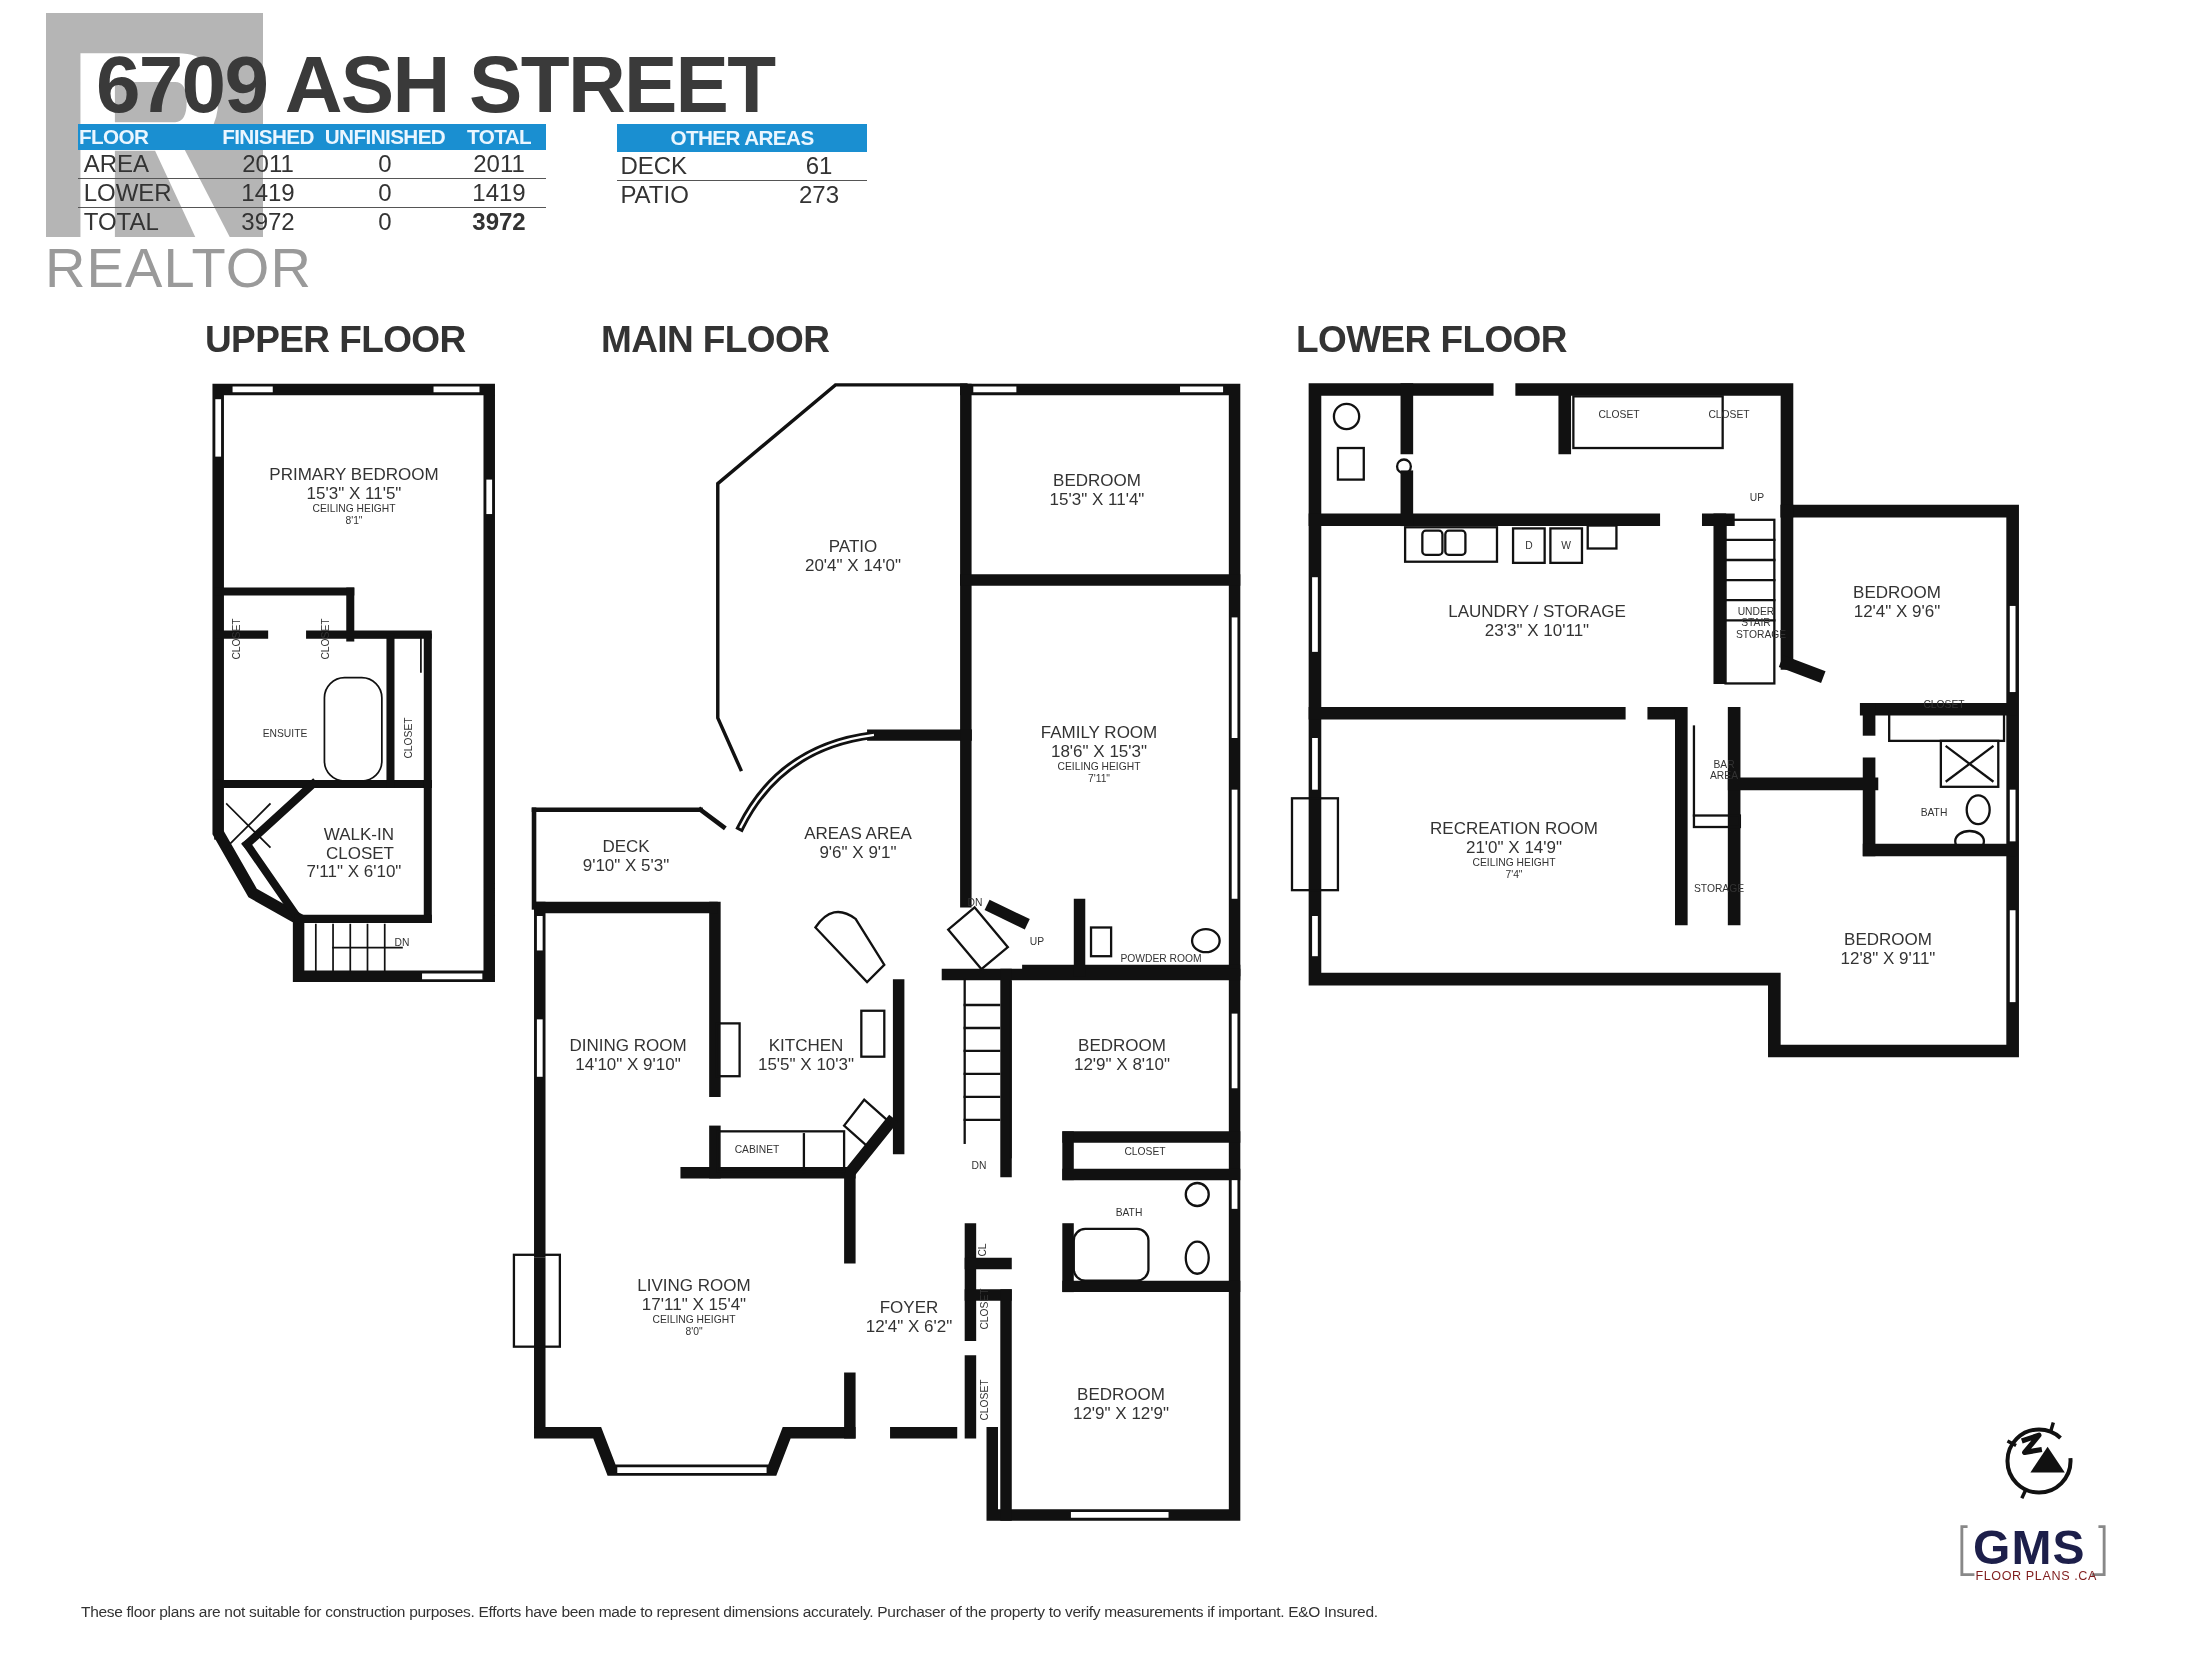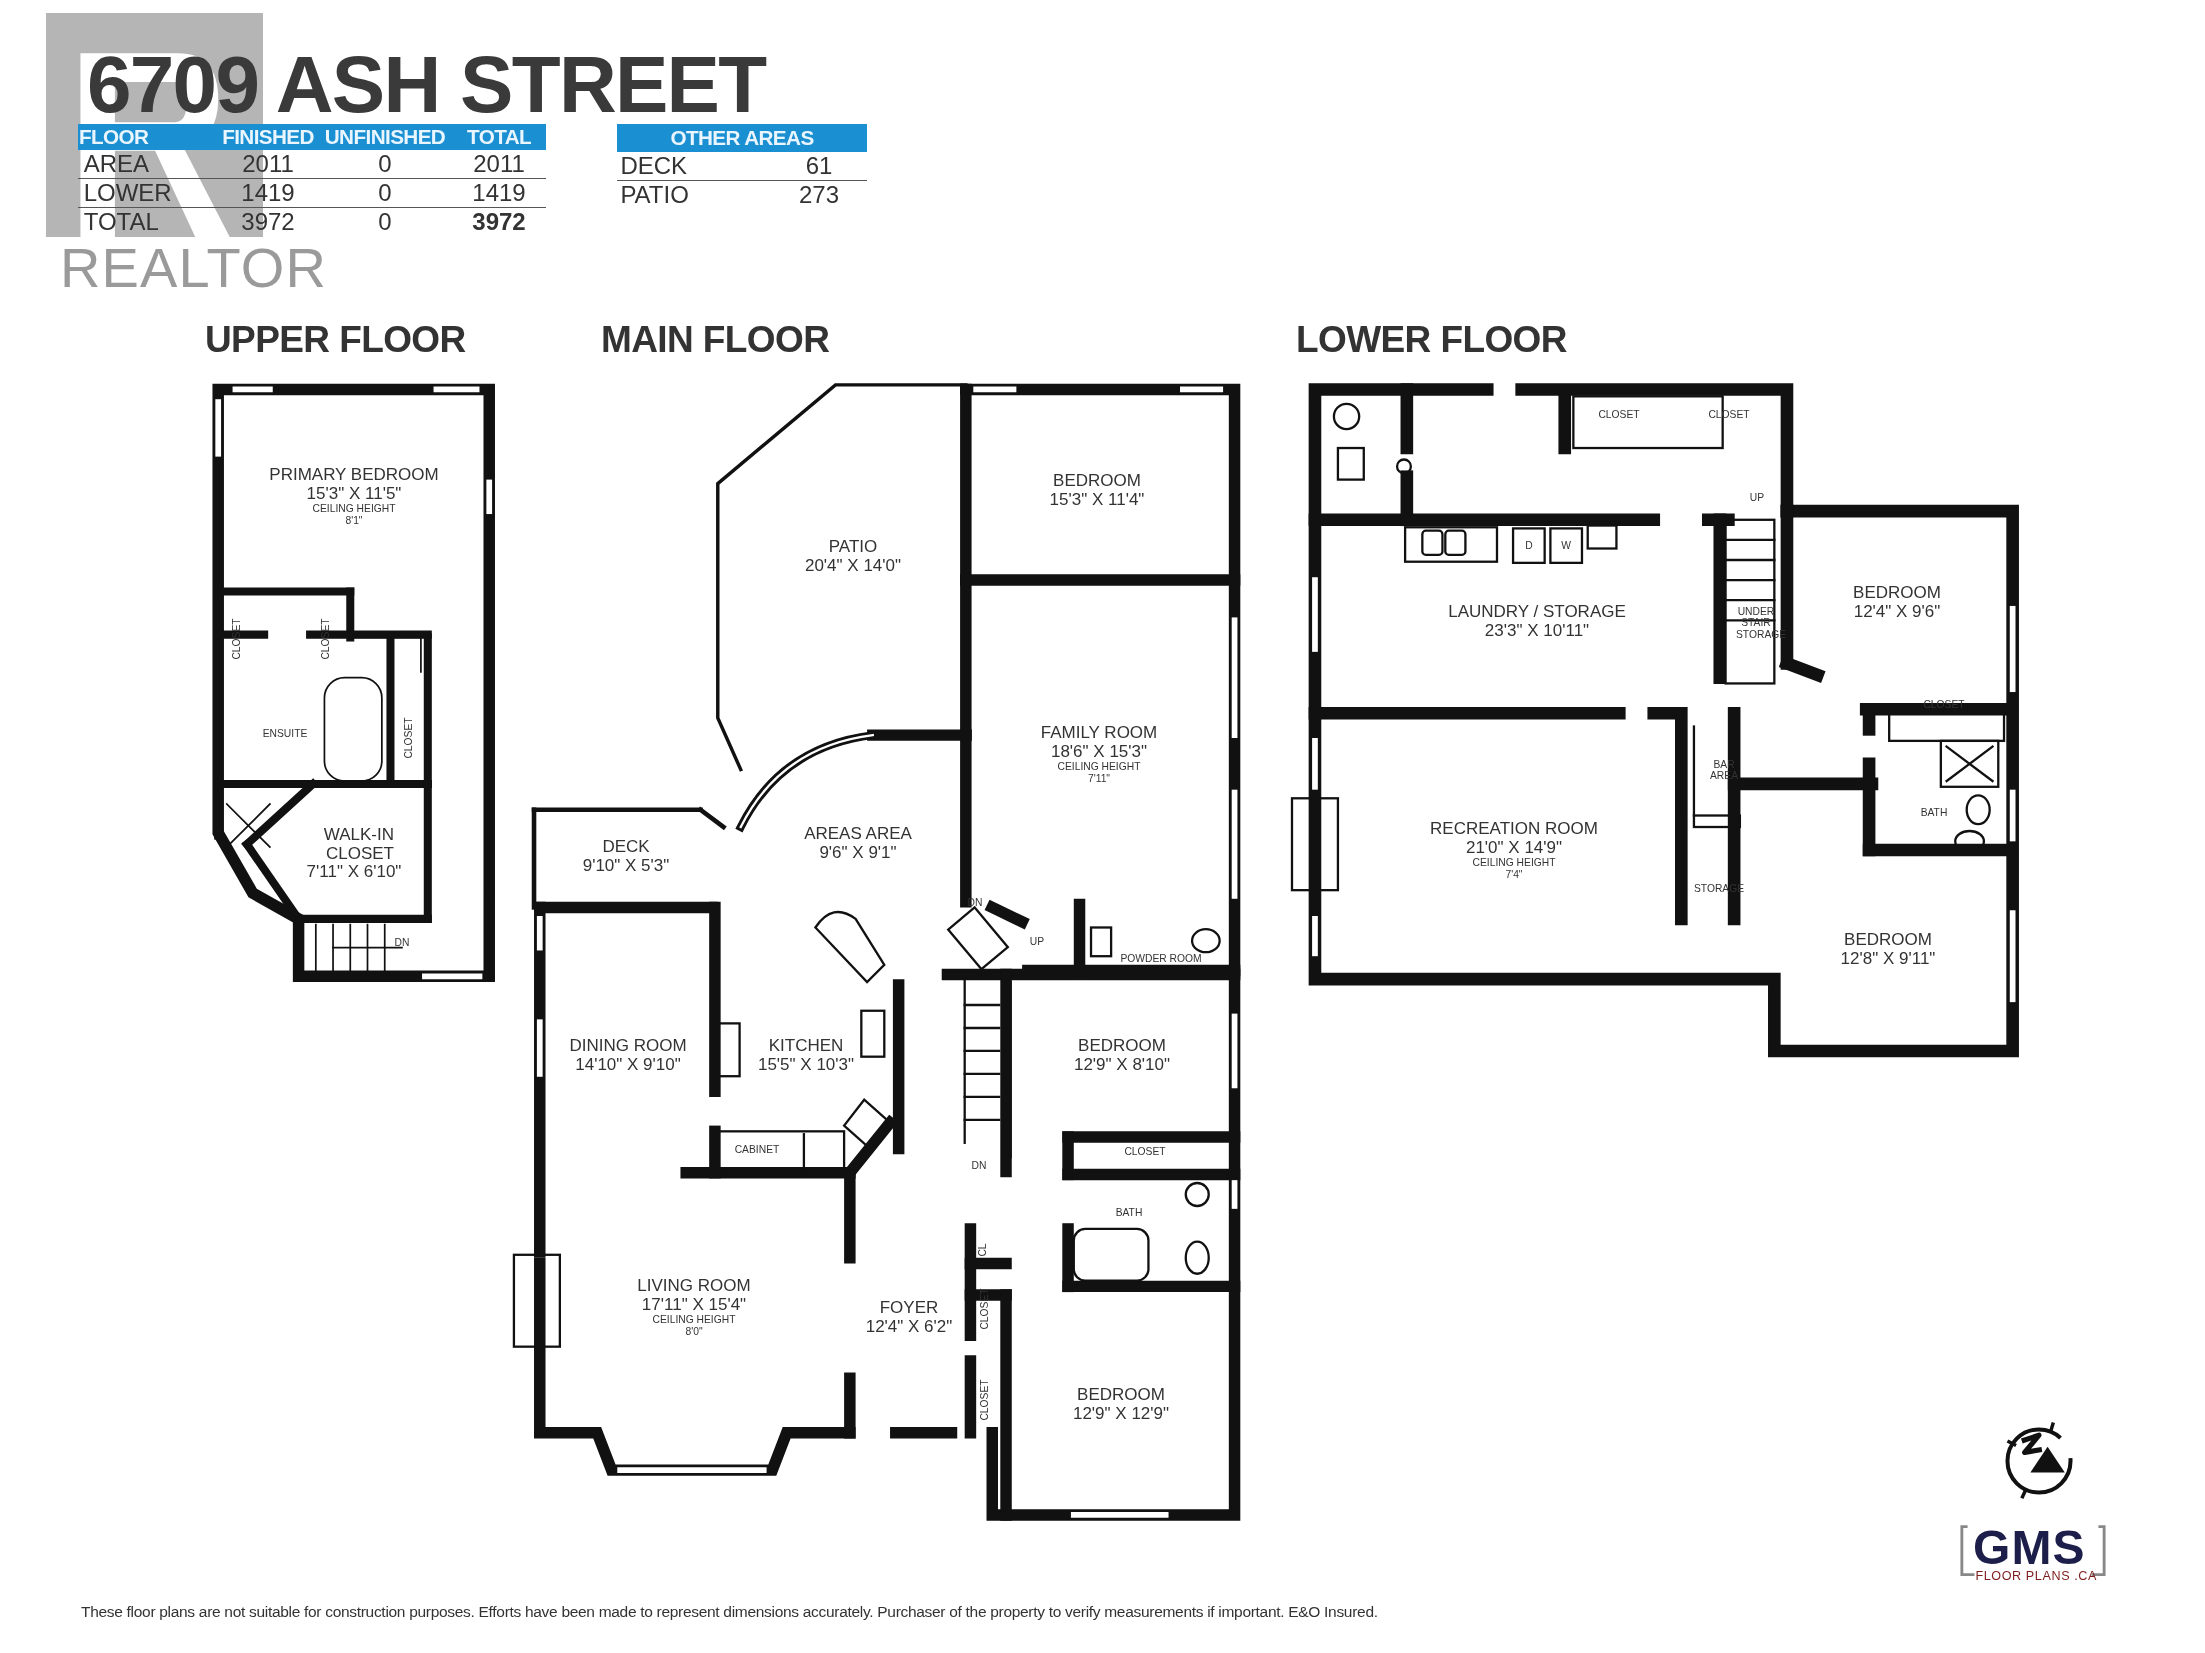--- a/index.html
+++ b/index.html
@@ -1,20 +1,20 @@
 <!DOCTYPE html>
 <html style="font-size:9.2px"><head>
 <meta charset="utf-8">
 <style>
   html,body{margin:0;padding:0;background:#fff;}
   body{width:2205px;height:1654px;position:relative;overflow:hidden;font-family:"Liberation Sans",sans-serif;color:#2a2a2a;}
   .abs{position:absolute;}
   .realtor-wm{left:46px;top:12.6px;width:217px;height:224px;background:#a8a8a8;opacity:.85;}
-  .realtor-text{left:60px;top:235px;font-size:56px;color:#9a9a9a;letter-spacing:1.1px;font-weight:400;}
-  .title{left:87px;top:45px;font-size:80px;font-weight:700;color:#3a3a3a;letter-spacing:-1.7px;line-height:1;}
+  .realtor-text{left:45px;top:235px;font-size:56px;color:#9a9a9a;letter-spacing:1.1px;font-weight:400;}
+  .title{left:96px;top:45px;font-size:80px;font-weight:700;color:#3a3a3a;letter-spacing:-1.7px;line-height:1;}
   table.areas{position:absolute;left:78px;top:124px;border-collapse:collapse;font-size:24px;}
   table.areas th{background:#1a8fd1;color:#eaf6ff;font-weight:700;height:26.4px;padding:0 1px;text-align:center;font-size:20.7px;letter-spacing:-0.6px;}
   table.areas th:first-child{text-align:left;}
   table.areas td{height:27.6px;border-bottom:1.7px solid #555;padding:0 5.7px;text-align:center;color:#333;}
   table.areas td:first-child{text-align:left;width:126px;}
   table.areas tr:last-child td{border-bottom:none;}
   table.areas td.bold{font-weight:700;}
   table.other{position:absolute;left:617px;top:124px;border-collapse:collapse;font-size:24px;width:250px;}
   table.other th{background:#1a8fd1;color:#eaf6ff;font-weight:700;height:26.4px;font-size:20.7px;letter-spacing:-0.6px;}
   table.other td{height:27.6px;padding:0 3.4px;color:#333;}

